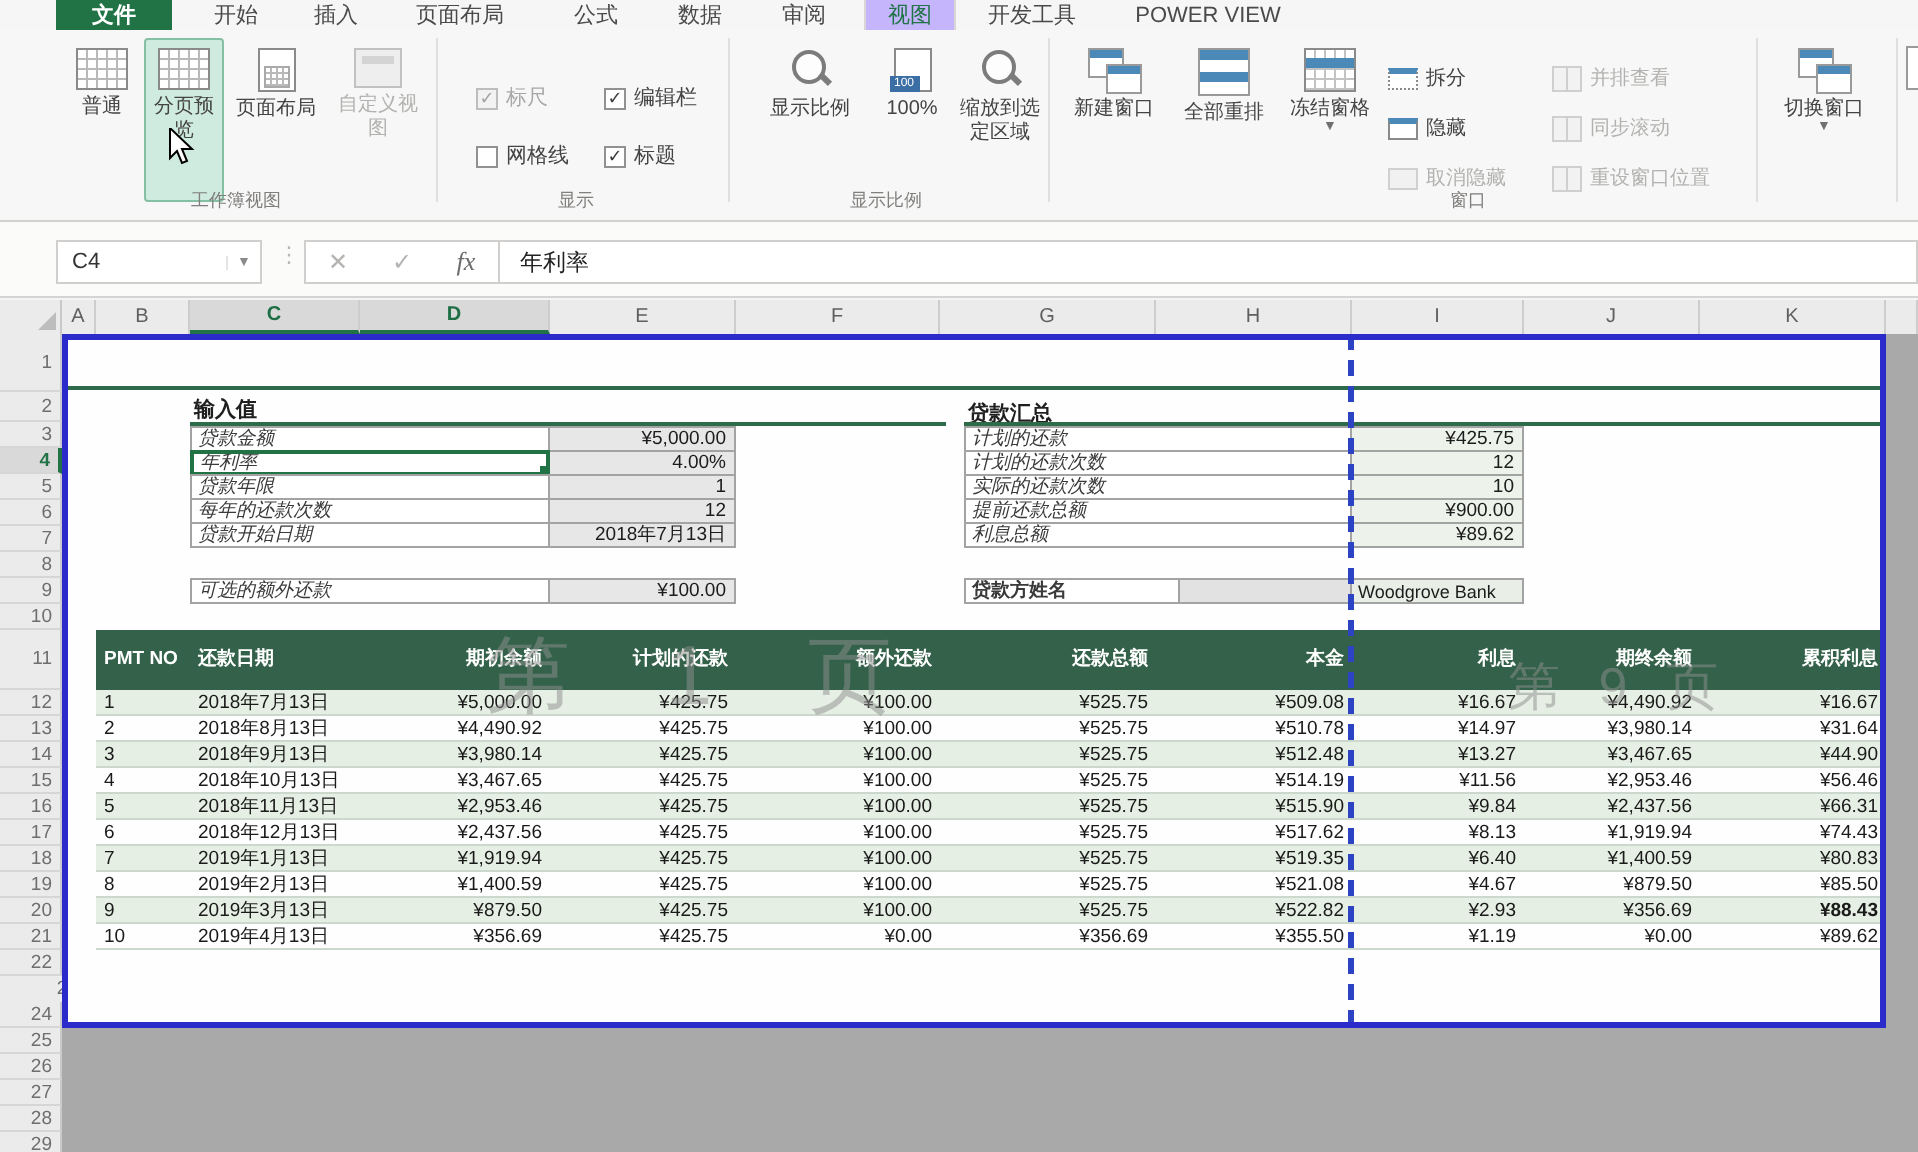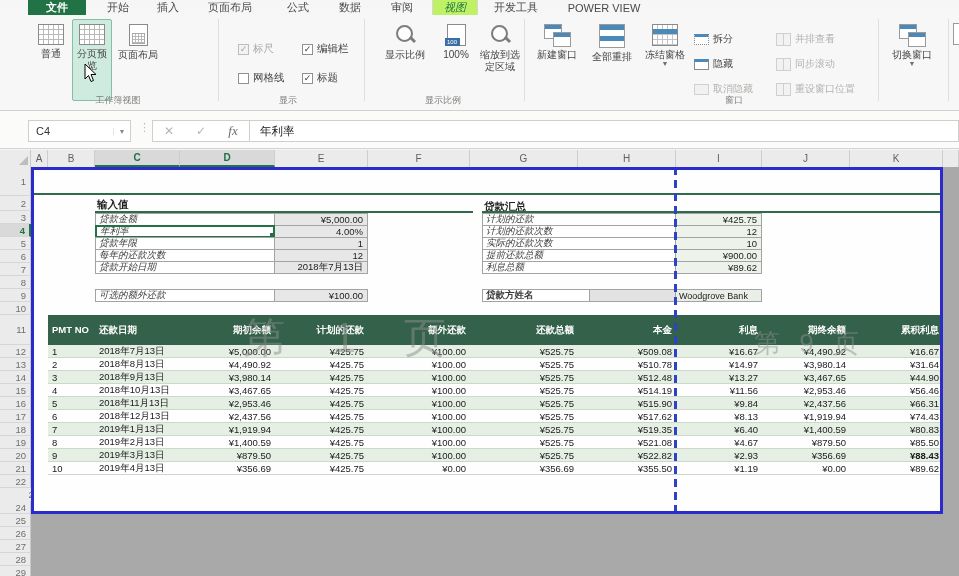--- a/index.html
+++ b/index.html
@@ -4,21 +4,21 @@
 <style>
   html,body{margin:0;padding:0;background:#fff;}
   #app{position:relative;width:959px;height:576px;overflow:hidden;
        font-family:"Liberation Sans","DejaVu Sans",sans-serif;
        -webkit-font-smoothing:antialiased;font-size:10px;color:#333;background:#f4f4f4;}
   
   #tabbar{position:absolute;left:0;top:0;width:959px;height:15px;background:#f6f6f6;}
   .tab{position:absolute;top:0;height:15px;display:flex;align-items:center;justify-content:center;
        font-size:11px;color:#4a4a4a;cursor:default;}
   .tab.file{background:#217346;color:#fff;font-weight:bold;}
-  .tab.active{background:#bef264;color:#217346;border-left:1px solid #d8d7d5;border-right:1px solid #d8d7d5;font-style:italic;}
+  .tab.active{background:#c4b5fd;color:#217346;border-left:1px solid #d8d7d5;border-right:1px solid #d8d7d5;}
   
   #ribbon{position:absolute;left:0;top:15px;width:959px;height:95px;background:#f6f7f6;
           border-bottom:1px solid #d2d1cf;}
   .rsep{position:absolute;top:4px;height:82px;width:1px;background:#e0dfde;}
   .rgrouplabel{position:absolute;top:79px;height:14px;font-size:9px;color:#807f7d;text-align:center;}
   .rbtn{position:absolute;top:4px;height:82px;display:flex;flex-direction:column;align-items:center;
         padding-top:4px;box-sizing:border-box;border:1px solid transparent;border-radius:2px;}
   .rbtn .rlabel{font-size:10px;color:#444;text-align:center;line-height:12px;margin-top:3px;
                 word-break:break-all;}
   .rbtn.sel{background:#cfeadf;border-color:#85bfa4;}
@@ -154,20 +154,26 @@
     <div class="rbtn sel" style="left:72px;width:40px">
       <div class="grid-icon"></div>
       <div class="rlabel" style="width:34px">分页预览</div>
     </div>
     <div class="rbtn" style="left:114px;width:48px">
       <div class="page-icon">
           <div class="inner"></div>
         </div>
       <div class="rlabel">页面布局</div>
     </div>
+    <div class="rbtn dis" style="left:164px;width:50px">
+      <div class="gray-icon">
+          <div class="bar"></div>
+        </div>
+      <div class="rlabel">自定义视图</div>
+    </div>
     <div class="rgrouplabel" style="left:32px;width:172px">工作簿视图</div>
     <div class="rsep" style="left:218px"></div>
 
     <div class="cbitem dis" style="left:238px;top:27px">
       <span class="cb checked dis"></span>
       <span class="cblabel">标尺</span>
     </div>
     <div class="cbitem" style="left:302px;top:27px">
       <span class="cb checked"></span>
       <span class="cblabel">编辑栏</span>

